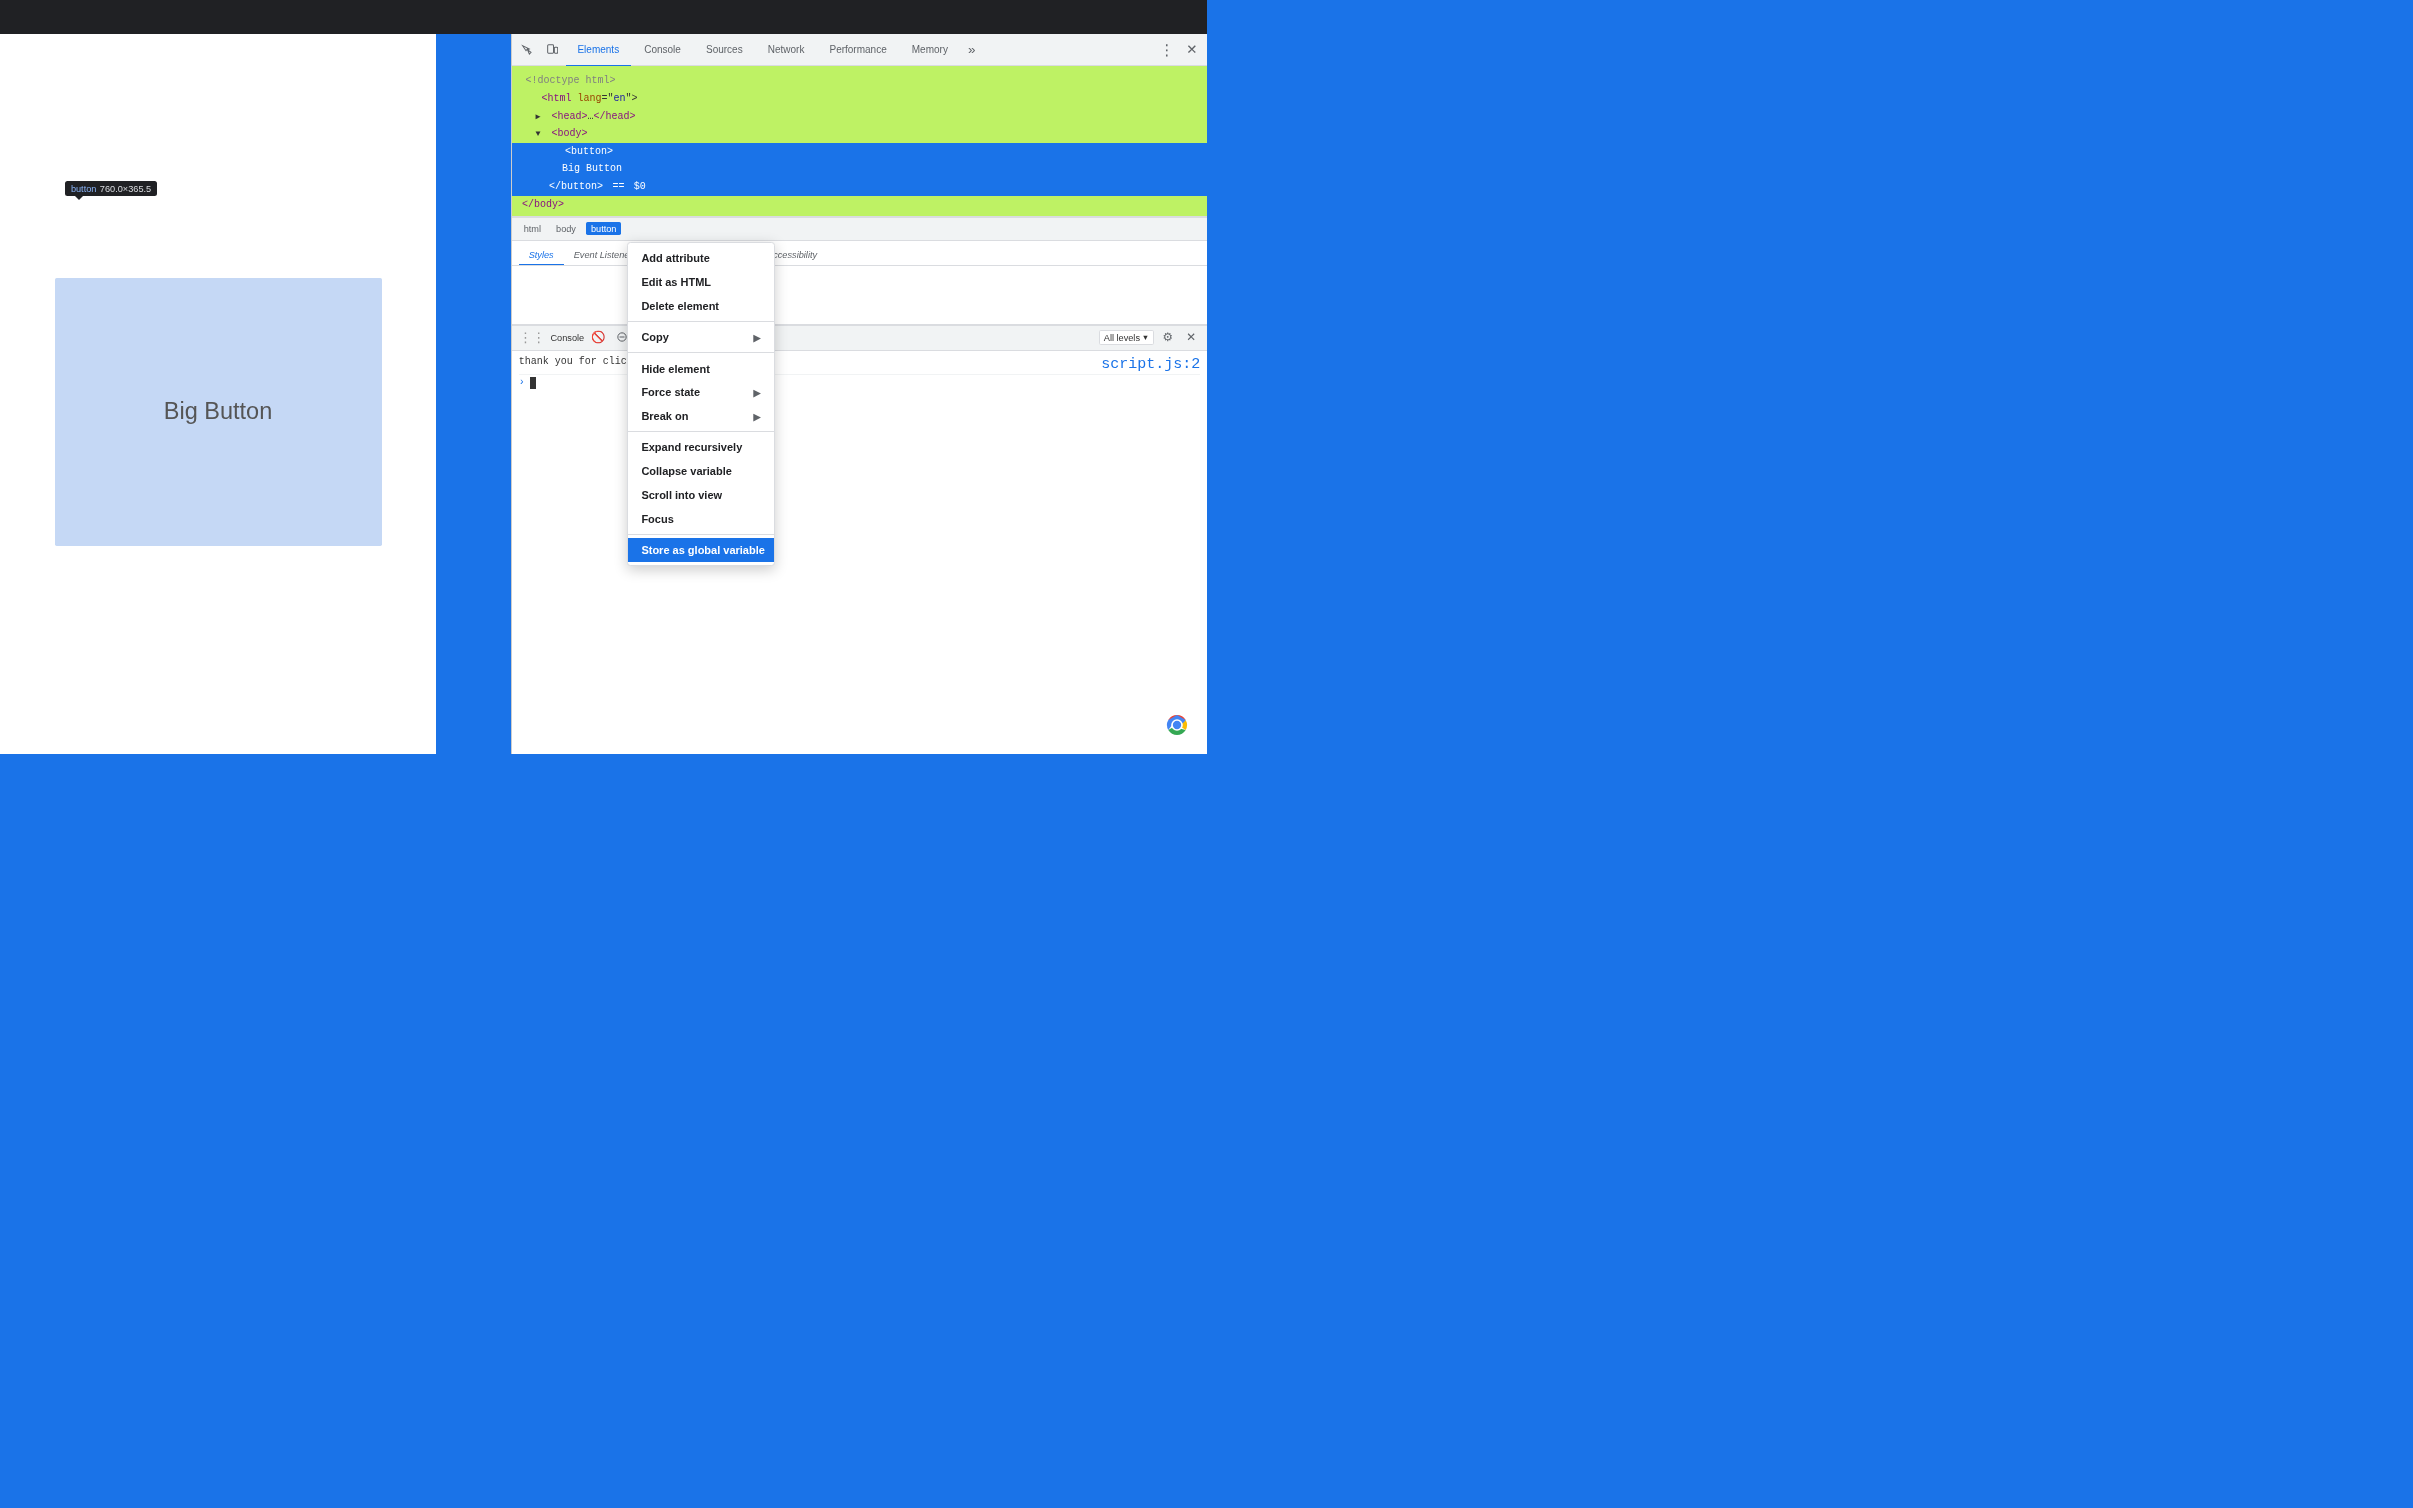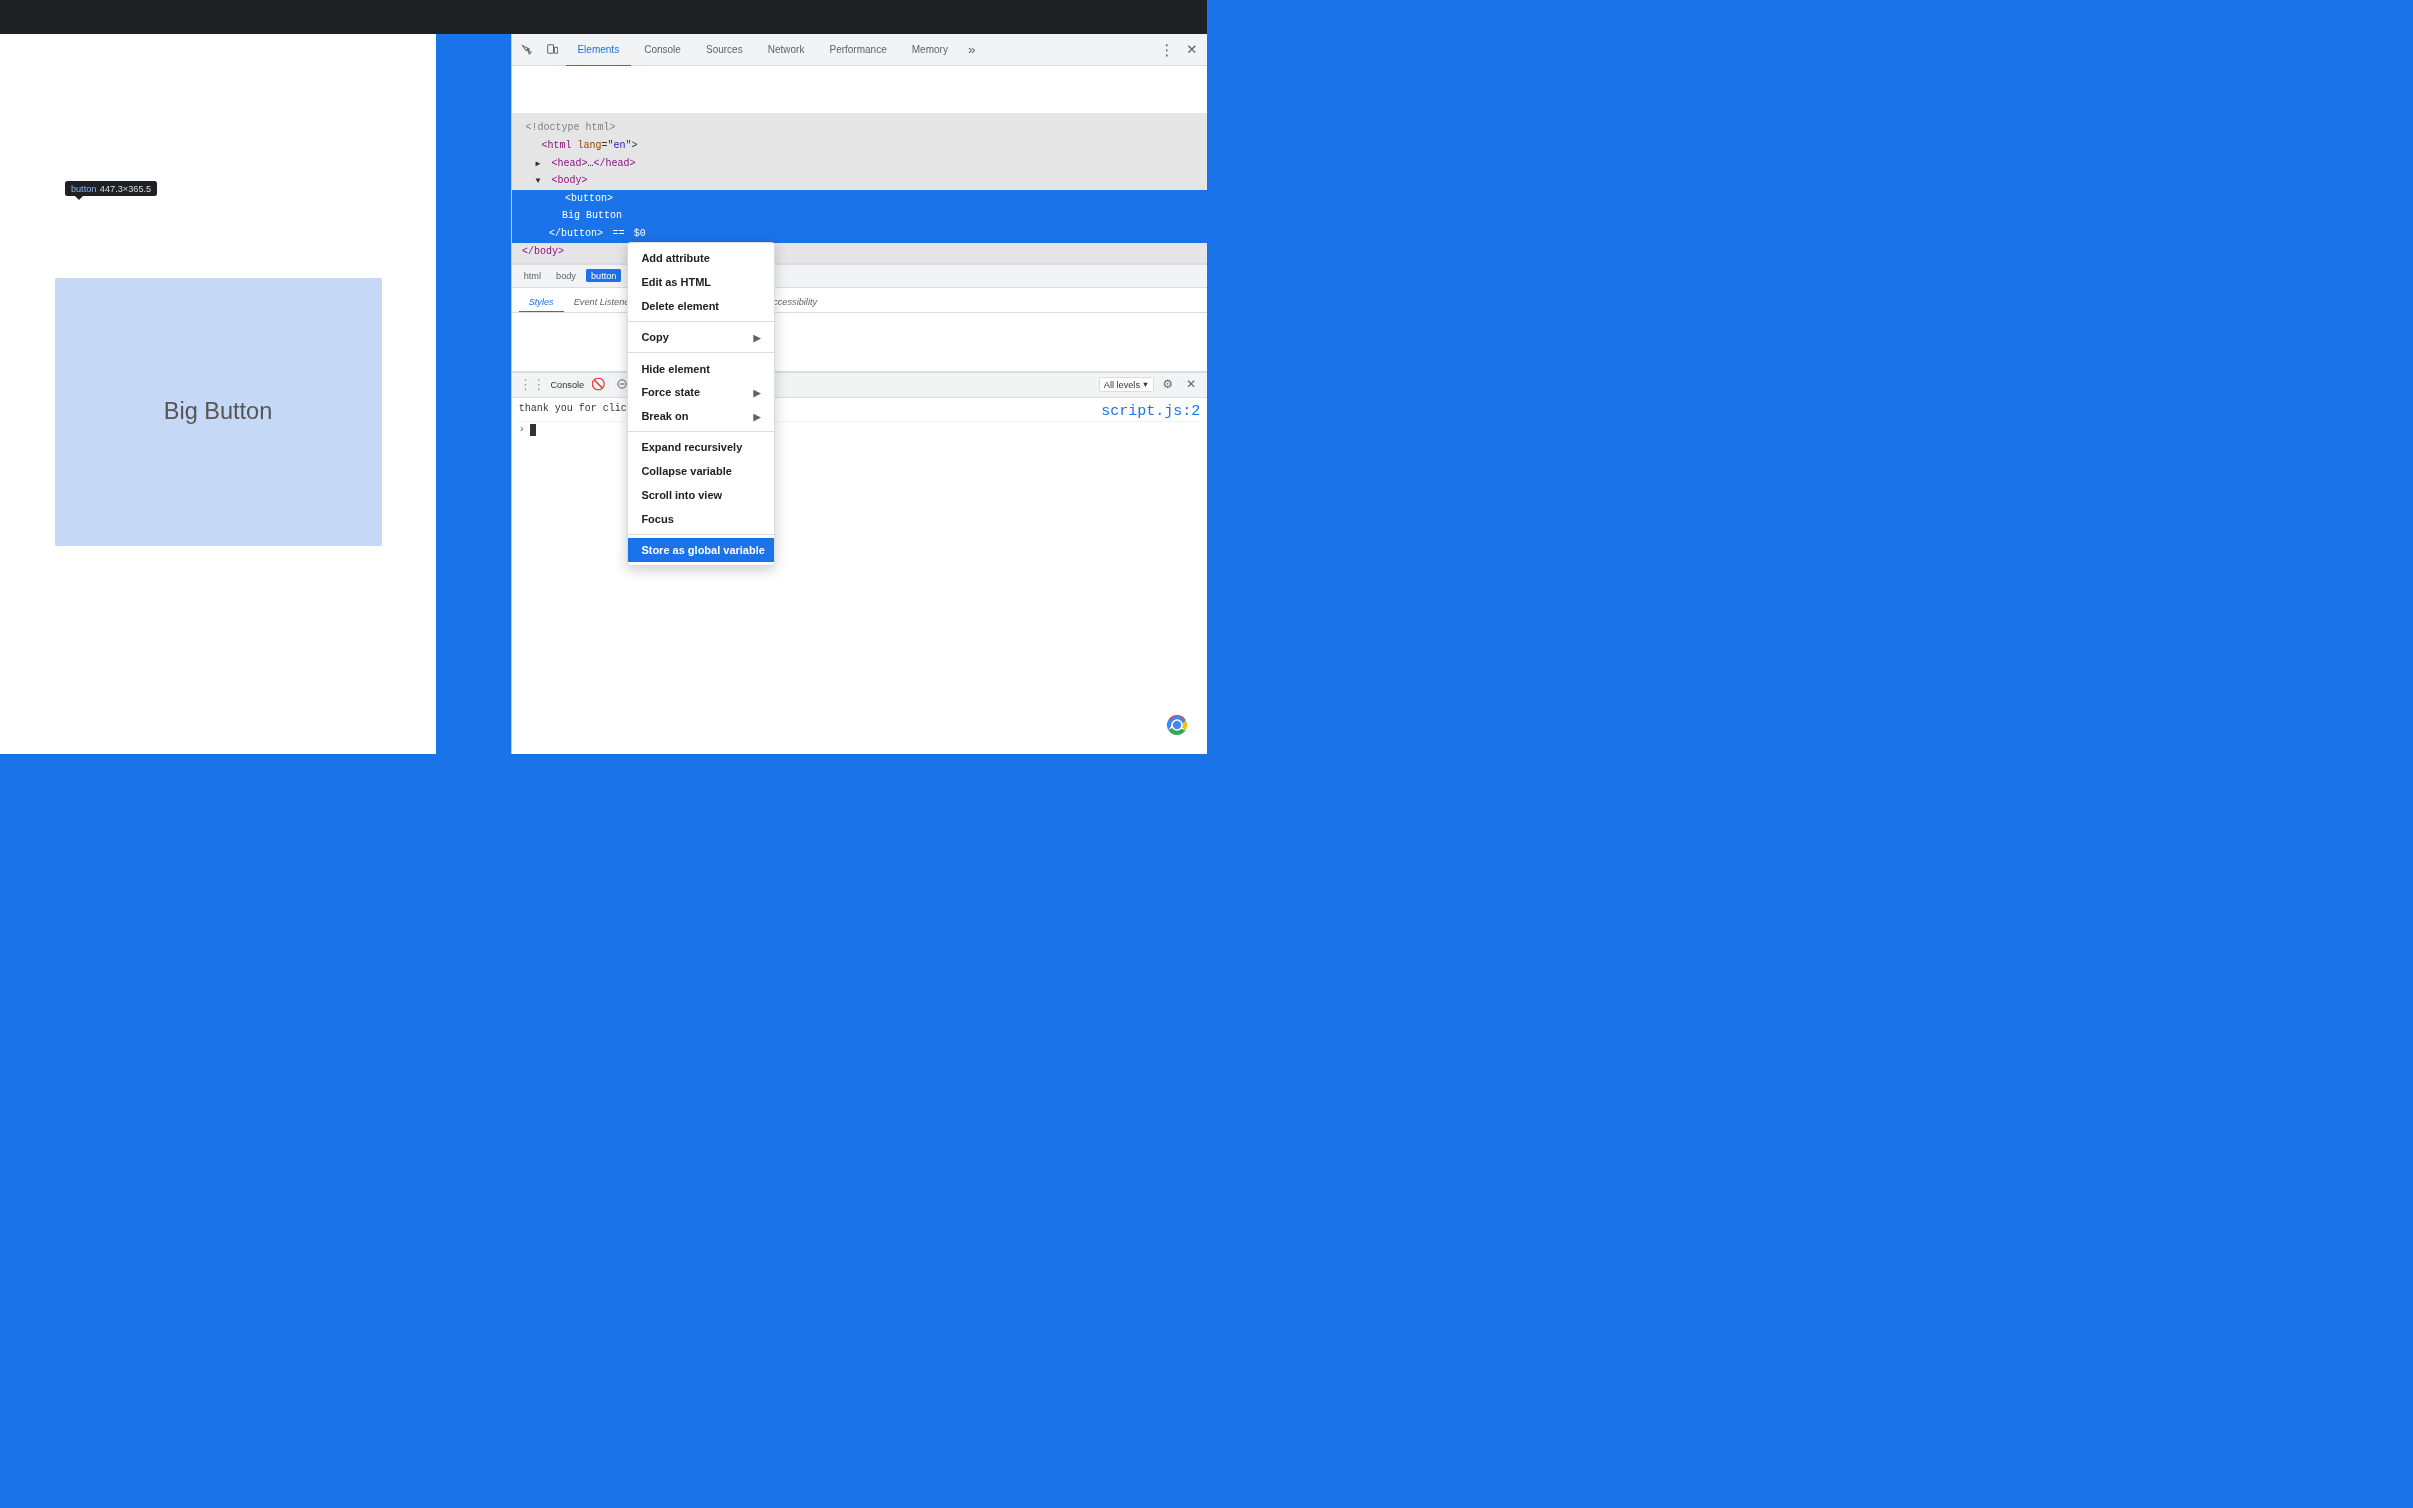--- a/index.html
+++ b/index.html
@@ -188,30 +188,29 @@
       font-size: 13.4px;
       border-radius: 2.5px;
       display: flex;
       align-items: center;
       justify-content: center;
     }
 
     
     .dom-tree {
       flex: 1;
-      background: #e5e5e5;
+      background: #bef264;
       padding: 6.7px 0;
       overflow: auto;
       font-family: 'Consolas', 'Courier New', monospace;
       font-size: 10px;
       line-height: 1.6;
       color: #333;
       max-height: 151px;
       border-bottom: 0.8px solid #dadce0;
-      margin-top: 47px;
     }
 
     .dom-line {
       padding: 0.8px 6.7px 0.8px 13.4px;
       white-space: nowrap;
       cursor: pointer;
     }
     .dom-line.selected { background: #1a73e8; color: white; }
     .dom-line.selected .tag { color: white; }
     .dom-line.selected .dom-text { color: white; }
@@ -487,21 +486,21 @@
 <body>
 
 <div class="chrome-top-bar"></div>
 
 <div class="browser-bg">
 
   <div class="page-content">
 
     <div class="button-tooltip">
       <span class="tooltip-tag">button</span>
-      <span class="tooltip-size">447.3×365.5</span>
+      <span class="tooltip-size">760.0×365.5</span>
     </div>
 
     <button class="big-button">Big Button</button>
   </div>
 
   <div class="devtools-panel">
 
     <div class="devtools-toolbar">
 
       <button class="devtools-icon-btn" title="Inspect element">

